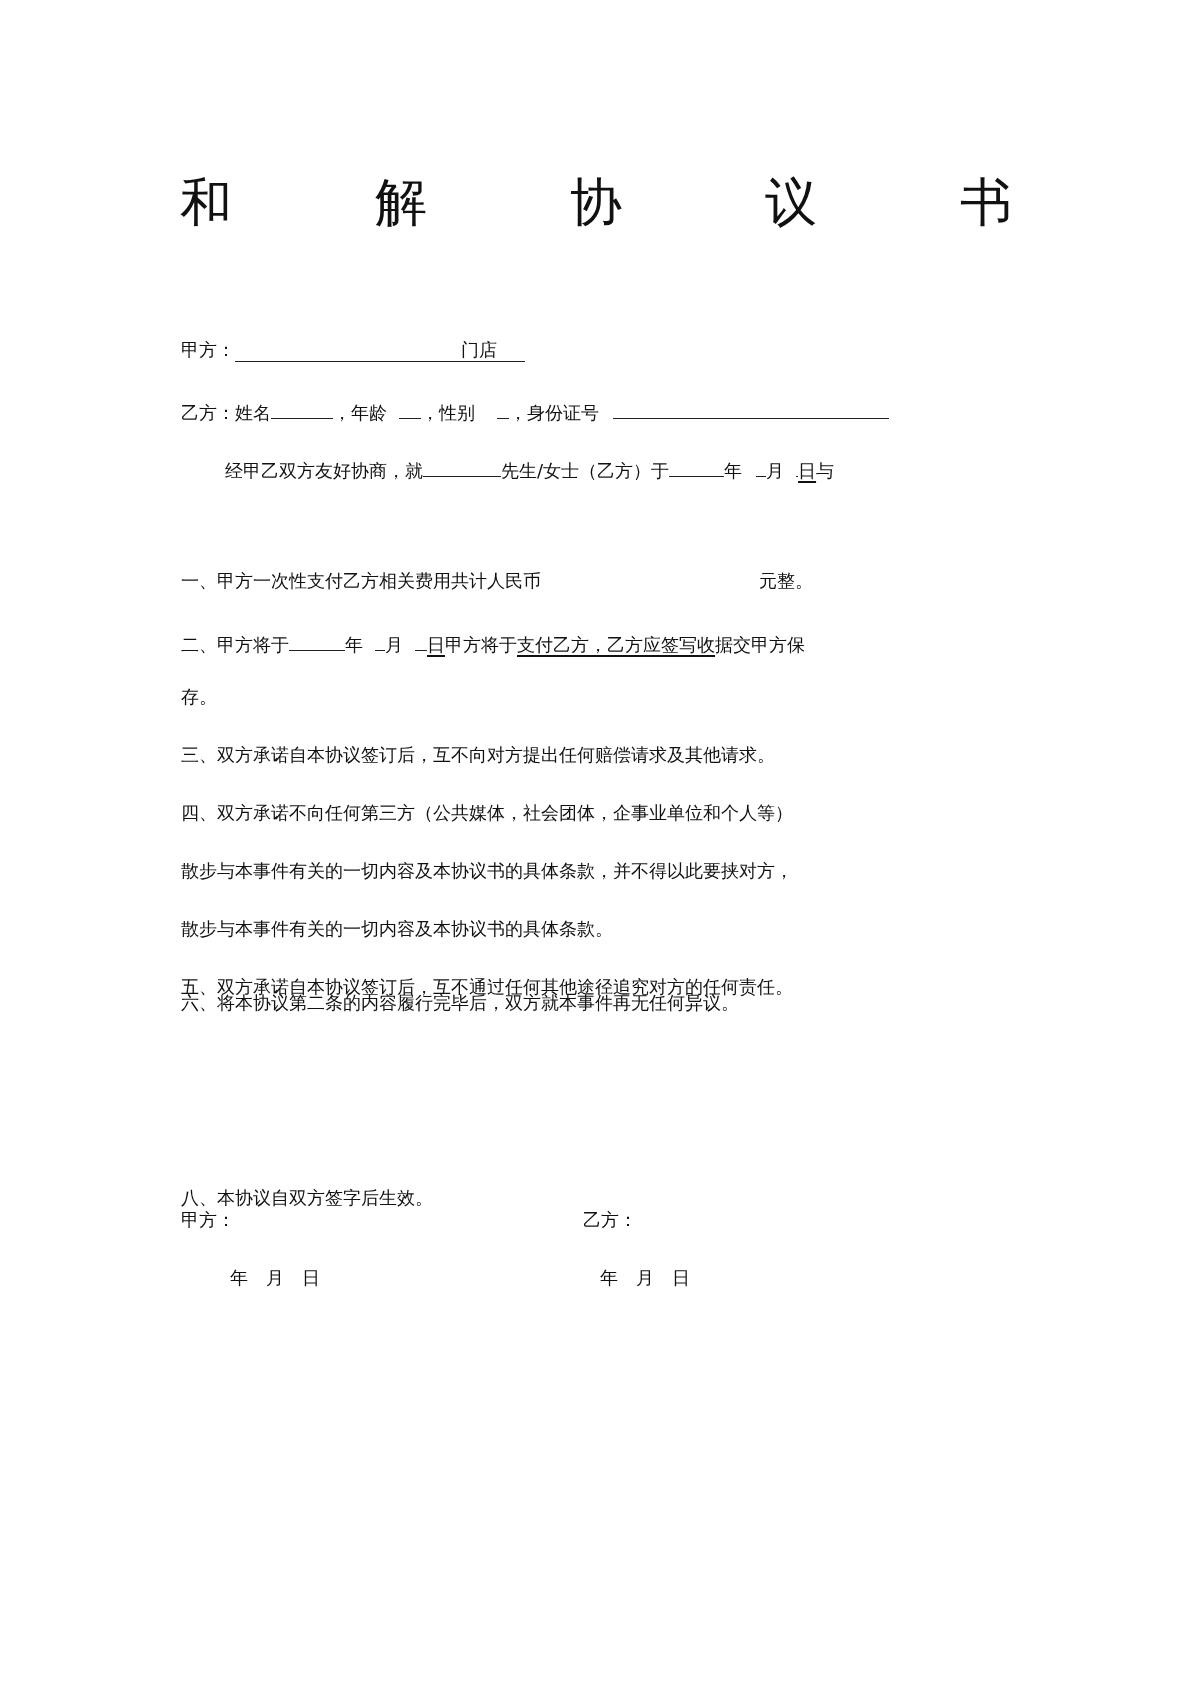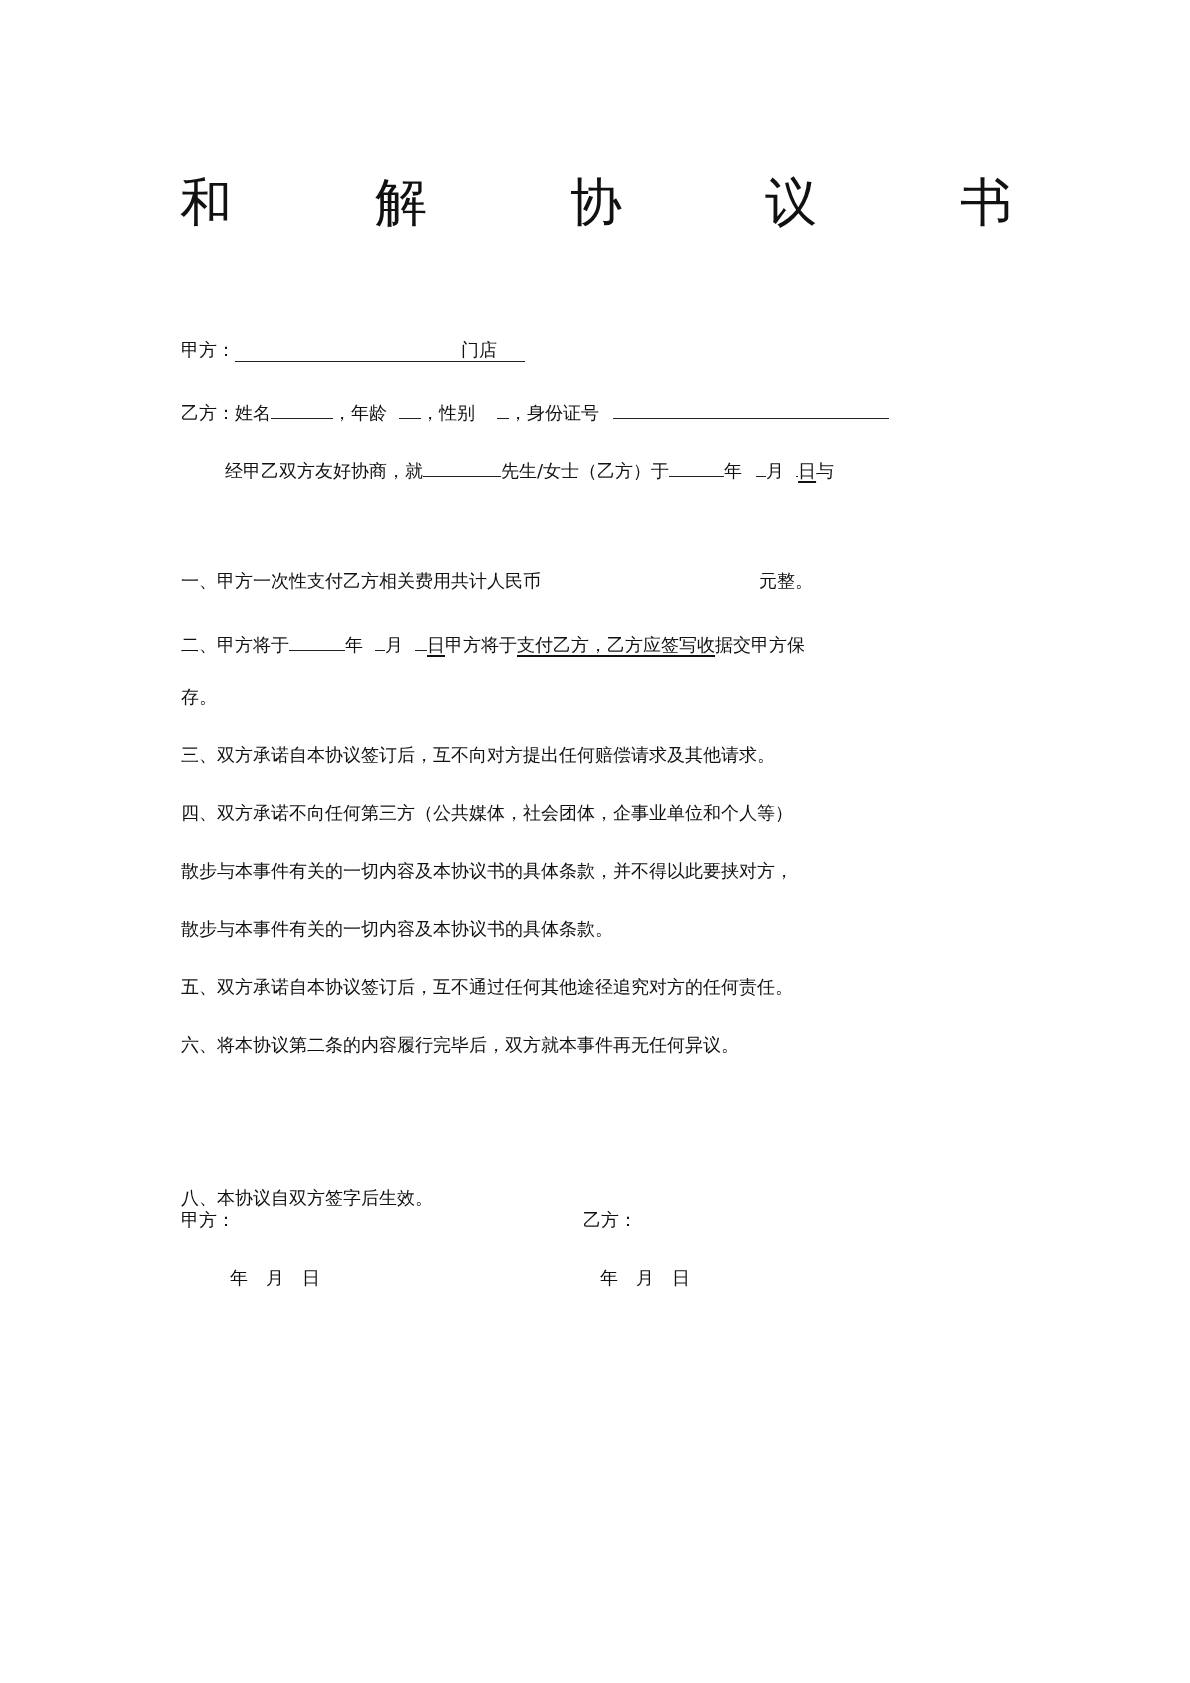--- a/index.html
+++ b/index.html
@@ -104,21 +104,21 @@
     <span>散步与本事件有关的一切内容及本协议书的具体条款，并不得以此要挟对方，</span>
   </div>
   <div class="line" style="top:914px;">
     <span>散步与本事件有关的一切内容及本协议书的具体条款。</span>
   </div>
 
   <div class="line" style="top:972px;">
     <span>五、双方承诺自本协议签订后，互不通过任何其他途径追究对方的任何责任。</span>
   </div>
 
-  <div class="line" style="top:1030px;text-align:center;">
+  <div class="line" style="top:988px;text-align:center;">
     <span>六、将本协议第二条的内容履行完毕后，双方就本事件再无任何异议。</span>
   </div>
 
 
   <div class="line" style="top:1147px;margin-top:36px;">
     <span>八、本协议自双方签字后生效。</span>
   </div>
 
   <div class="line" style="top:1205px;">
     <span>甲方：</span>

